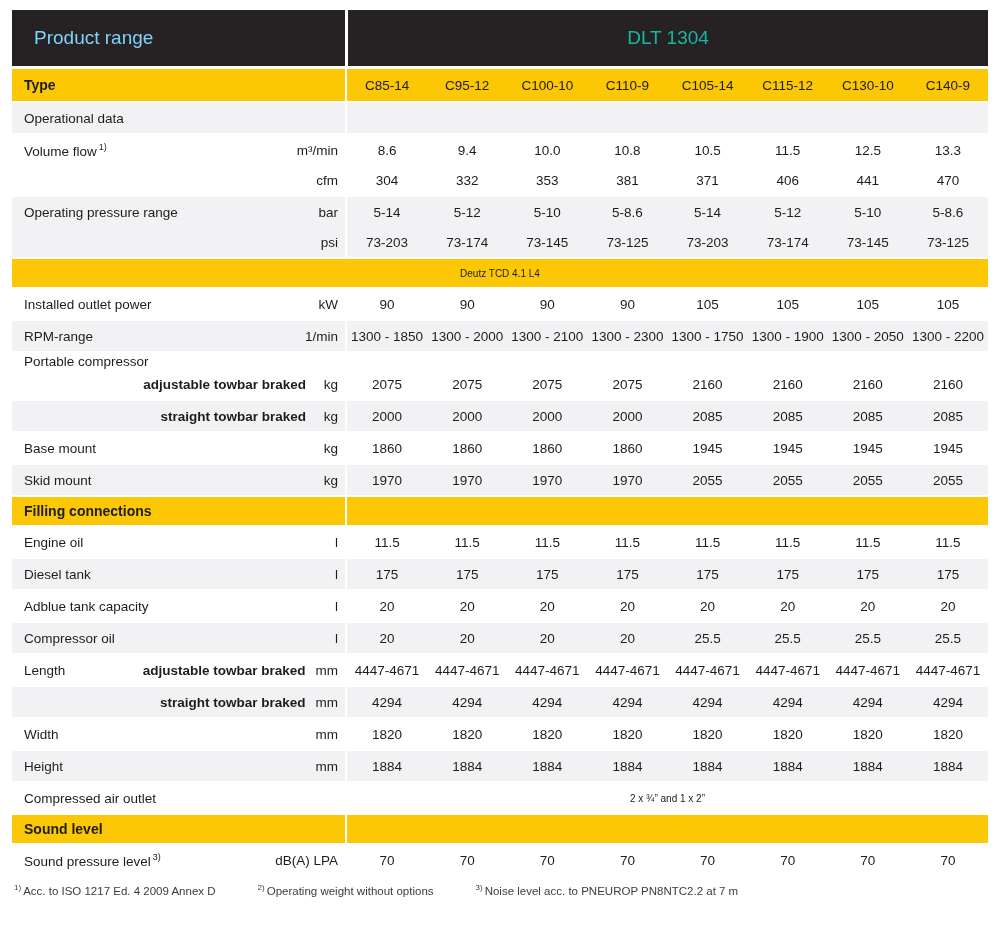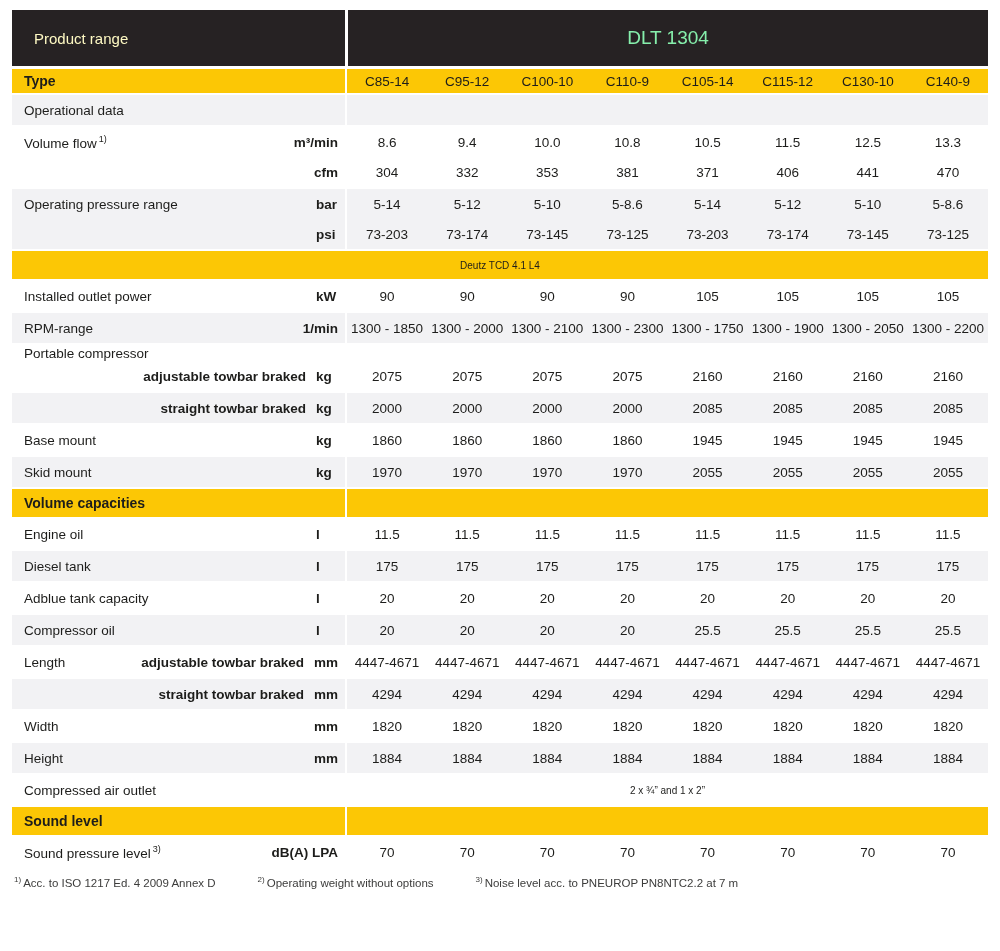--- a/index.html
+++ b/index.html
@@ -1,45 +1,45 @@
 <!DOCTYPE html>
 <html><head>
 <meta charset="utf-8">
 <style>
   html,body{margin:0;padding:0;background:#fff;}
   body{width:1000px;height:951px;overflow:hidden;
        font-family:"Liberation Sans","DejaVu Sans",sans-serif;color:#1d1d1b;}
   .page{padding:10px 12px 0 12px;}
   
   .hdr{display:flex;gap:3px;margin-bottom:3px;}
-  .hdr-left{flex:0 0 333px;background:#262223;color:#fef9c3;height:56px;
-            display:flex;align-items:center;padding-left:22px;font-size:15px;box-sizing:border-box;}
-  .hdr-right{flex:1;background:#262223;color:#86efac;height:56px;
+  .hdr-left{flex:0 0 333px;background:#262223;color:#7dd3fc;height:56px;
+            display:flex;align-items:center;padding-left:22px;font-size:19px;box-sizing:border-box;}
+  .hdr-right{flex:1;background:#262223;color:#14b8a6;height:56px;
              display:flex;align-items:center;justify-content:center;font-size:19px;}
   
   .row{display:flex;gap:2px;margin-bottom:2px;}
   .lbl{flex:0 0 333px;box-sizing:border-box;display:flex;flex-direction:column;justify-content:center;}
   .cells{flex:1;display:flex;gap:0;}
   .cell{flex:1;display:flex;flex-direction:column;justify-content:center;}
   .span-cell{flex:1;display:flex;align-items:center;justify-content:center;font-size:10px;}
   .line{display:flex;align-items:center;height:30px;font-size:13.5px;}
   .vline{height:30px;display:flex;align-items:center;justify-content:center;font-size:13.5px;white-space:nowrap;}
   .tight{height:16px;}
   .nm{padding-left:12px;white-space:nowrap;}
   .sb{margin-left:auto;white-space:nowrap;font-weight:bold;}
-  .un{margin-left:10px;padding-right:7px;min-width:22px;text-align:left;white-space:nowrap;font-weight:bold;}
+  .un{margin-left:10px;padding-right:7px;min-width:22px;text-align:right;white-space:nowrap;}
   sup{font-size:9px;margin-left:2px;}
   
   .white .lbl,.white .cell,.white .span-cell{background:#ffffff;}
   .gray  .lbl,.gray  .cell{background:#f2f2f4;}
   .subsection .lbl,.subsection .cell{background:#f2f2f4;height:30px;}
   .subsection .lbl{justify-content:center;}
   .section .lbl,.section .cell,.section .span-cell{background:#fcc705;height:28px;}
   .section .lbl .line{font-weight:bold;font-size:14px;height:28px;}
-  .models .lbl,.models .cell{background:#fcc705;height:24px;}
+  .models .lbl,.models .cell{background:#fcc705;height:32px;}
   .models .lbl .line{font-weight:bold;font-size:14px;height:28px;}
   .models .vline{height:28px;}
   
   .footnotes{display:flex;margin-top:8px;padding-left:2px;font-size:11.5px;color:#3c3c3b;}
   .footnote{margin-right:42px;white-space:nowrap;}
   .footnote sup{font-size:8px;margin:0 2px 0 0;}
 </style>
 </head>
 <body>
 
@@ -417,21 +417,21 @@
             <div class="vline">2055</div>
           </div>
           <div class="cell">
             <div class="vline">2055</div>
           </div>
         </div>
       </div>
       <div class="row section">
         <div class="lbl">
           <div class="line">
-            <span class="nm">Volume capacities</span>
+            <span class="nm">Filling connections</span>
           </div>
         </div>
         <div class="cells">
           <div class="cell"></div>
           <div class="cell"></div>
           <div class="cell"></div>
           <div class="cell"></div>
           <div class="cell"></div>
           <div class="cell"></div>
           <div class="cell"></div>

